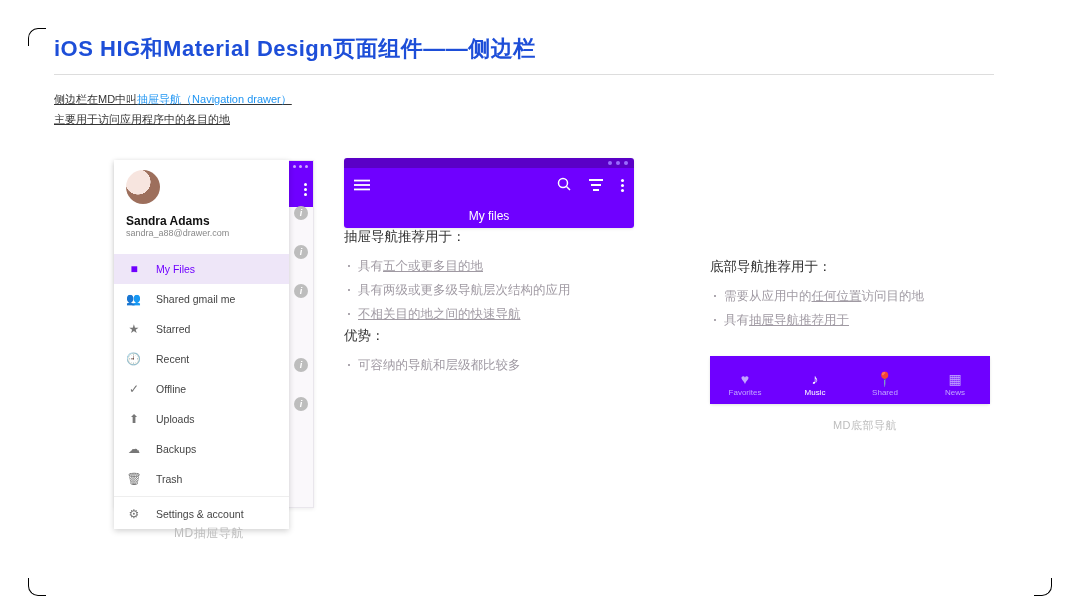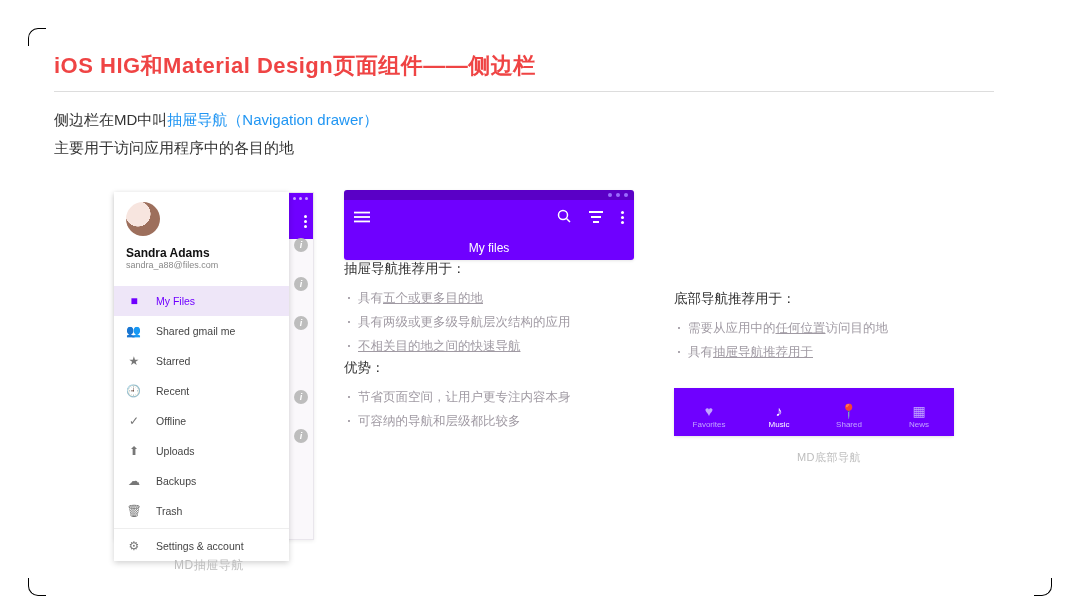--- a/index.html
+++ b/index.html
@@ -15,34 +15,34 @@
   .corner.tl { top: 28px; left: 28px; border-top: 1px solid #000; border-left: 1px solid #000; border-top-left-radius: 10px;}
   .corner.bl { bottom: 12px; left: 28px; border-bottom: 1px solid #000; border-left: 1px solid #000; border-bottom-left-radius:10px;}
   .corner.br { bottom: 12px; right: 28px; border-bottom: 1px solid #000; border-right: 1px solid #000; border-bottom-right-radius:10px;}
 
   .page {
     padding: 34px 54px 20px 54px;
   }
   .title {
     font-size: 22px;
     font-weight: 700;
-    color: #ef4444;
+    color: #1d4ed8;
     letter-spacing: .5px;
-    margin-top: 17px;
   }
   .title-rule {
     width: 940px;
     height: 1px;
     background: #ddd;
     margin: 10px 0 14px 0;
   }
   .intro {
-    font-size: 15px;
+    font-size: 11px;
     line-height: 1.85;
     color: #333;
+    text-decoration: underline;
   }
   .intro .blue { color: #2196F3; }
   .cols {
     position: relative;
     margin-top: 20px;
     width: 940px;
     height: 420px;
   }
   
   .col1 { position: absolute; left: 60px; top: 10px; width: 210px; }
@@ -96,21 +96,21 @@
   .pc-right .mor span{width:3px;height:3px;background:#fff;border-radius:50%;}
   .pc-label{height:24px;background:#6f00ff;color:#fff;font-size:12px;display:flex;align-items:center;justify-content:center;}
   .block { }
   .block h4{ font-size:13.5px; color:#333; font-weight:400; margin-bottom:8px;}
   .block ul{list-style:none;}
   .block li{font-size:12.5px; color:#a09aa3; line-height:1.95; position:relative; padding-left:14px;}
   .block li::before{content:"·"; position:absolute; left:2px; color:#a09aa3; font-size:18px; line-height:1.3;}
   .block li .ul{ text-decoration: underline;}
 
   
-  .col3 { position:absolute; left:620px; top:108px; width:310px;}
+  .col3 { position:absolute; left:656px; top:108px; width:310px;}
   .bottom-nav-card{width:280px;border-radius:3px;box-shadow:0 1px 3px rgba(0,0,0,.12);margin-top:24px;}
   .bn-top{height:8px;background:#6f00ff;}
   .bn-row{height:40px;background:#6f00ff;display:flex;}
   .bn-item{flex:1;display:flex;flex-direction:column;align-items:center;justify-content:center;color:#c2a5ff;font-size:8px;gap:2px;}
   .bn-item.active{color:#fff;}
   .bn-item .ic{font-size:14px;line-height:1;}
   .col3 .caption{text-align:center;font-size:11px;color:#bdbdbd;margin-top:14px;letter-spacing:.5px;}
 </style>
 </head>
 <body>
@@ -150,21 +150,21 @@
         <div class="info-dot">i</div>
         <div class="info-dot">i</div>
         <div style="height:35px"></div>
         <div class="info-dot">i</div>
         <div class="info-dot">i</div>
       </div>
       <div class="drawer">
         <div class="drawer-user">
           <span class="avatar"></span>
           <div class="user-name">Sandra Adams</div>
-          <div class="user-email">sandra_a88@files.com</div>
+          <div class="user-email">sandra_a88@drawer.com</div>
         </div>
         <ul id="drawer-list">
             <li class="active">
               <span class="ic">■</span>
               <span>My Files</span>
             </li>
             <li>
               <span class="ic">👥</span>
               <span>Shared gmail me</span>
             </li>
@@ -245,21 +245,20 @@
         <h4>抽屉导航推荐用于：</h4>
         <ul id="bl-drawer">
             <li>具有<span class="ul">五个或更多目的地</span></li>
             <li>具有两级或更多级导航层次结构的应用</li>
             <li><span class="ul">不相关目的地之间的快速导航</span></li>
           </ul>
       </div>
       <div class="block">
         <h4>优势：</h4>
         <ul id="bl-pros">
-            <li>节省页面空间，让用户更专注内容本身</li>
             <li>可容纳的导航和层级都比较多</li>
           </ul>
       </div>
     </div>
 
     <div class="col3">
       <div class="block" style="margin-top:0">
         <h4>底部导航推荐用于：</h4>
         <ul id="bl-bottom">
             <li>需要从应用中的<span class="ul">任何位置</span>访问目的地</li>

